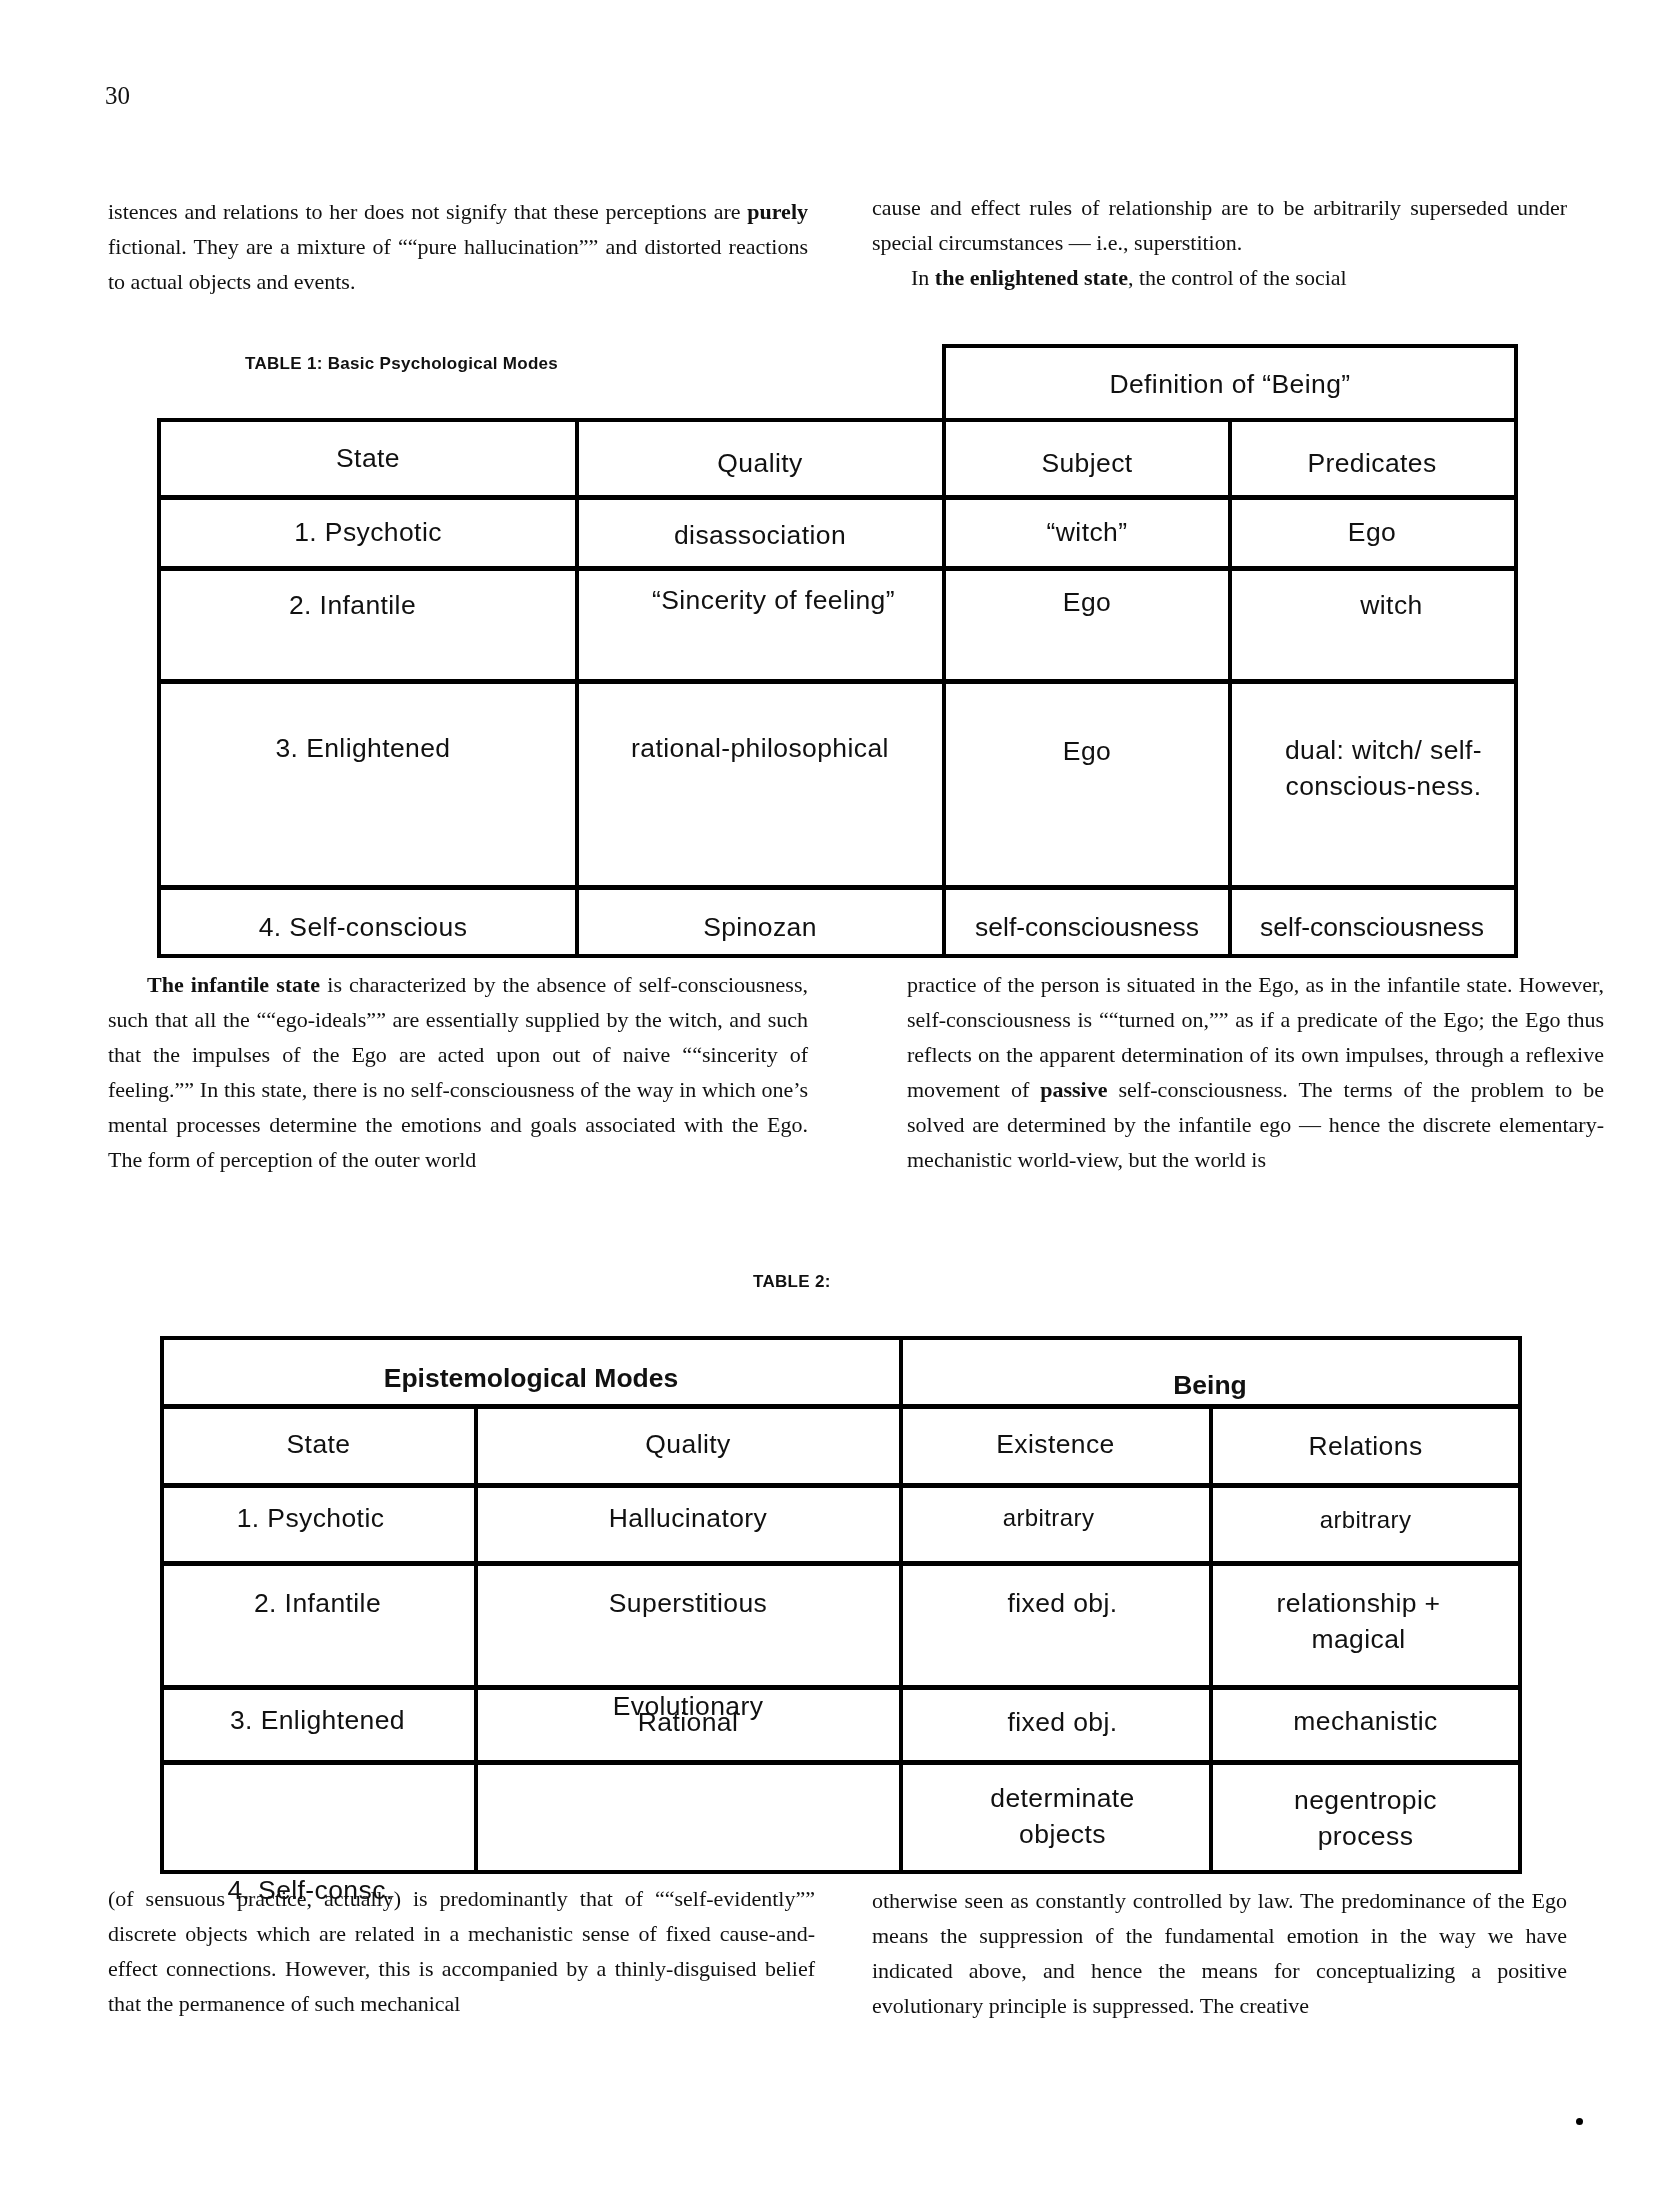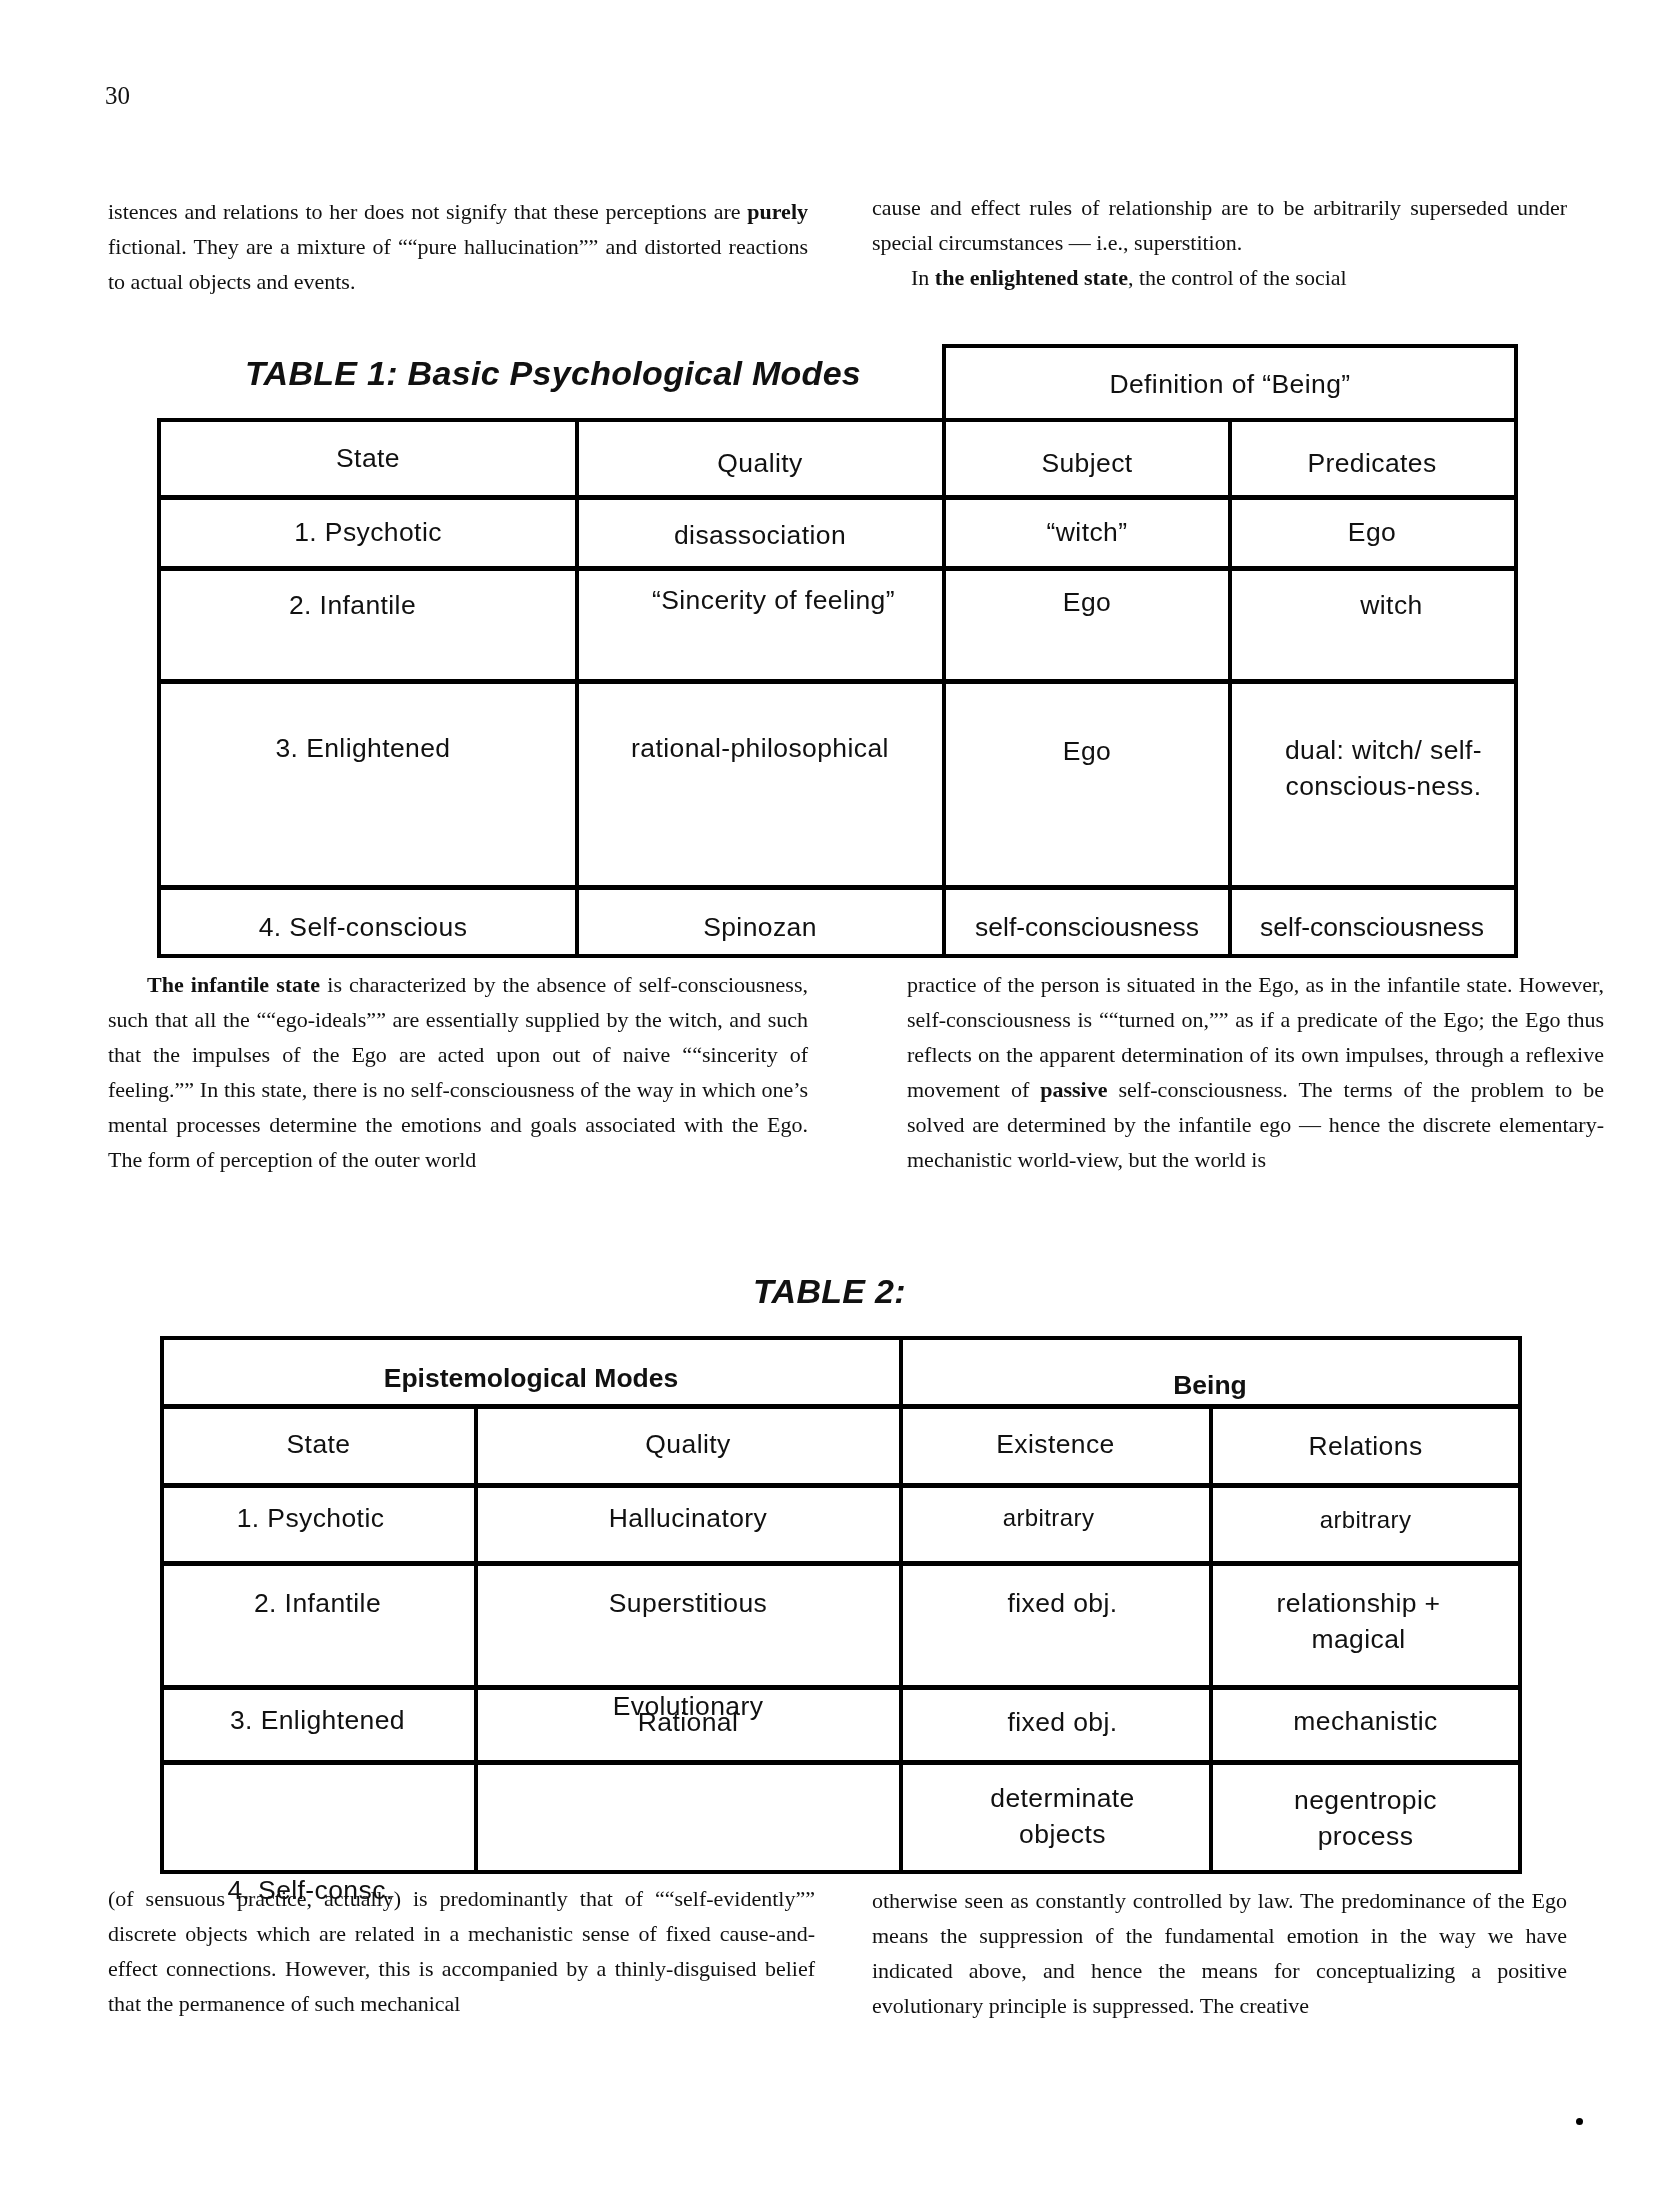--- a/index.html
+++ b/index.html
@@ -4,21 +4,21 @@
 <style>
   html, body { margin:0; padding:0; background:#ffffff; }
   body { width:1668px; height:2205px; position:relative; overflow:hidden; color:#111; }
   .serif { font-family: "Liberation Serif", "DejaVu Serif", serif; }
   .sans { font-family: "Liberation Sans", "DejaVu Sans", sans-serif; }
   .page-num { position:absolute; left:105px; top:82px; font-size:25px; }
   .col { position:absolute; font-size:22px; line-height:35px; text-align:justify; }
   .col p { margin:0; }
   .col p.indent { text-indent:39px; }
   b { font-weight:bold; }
-  .tbl-title { position:absolute; font-weight:bold; font-size:34px; letter-spacing:0.3px;font-style:italic; }
+  .tbl-title { position:absolute; font-weight:bold; font-size:17px; letter-spacing:0.3px; }
   .grid { position:absolute; border:4.2px solid #000; box-sizing:border-box; }
   .cell { position:absolute; box-sizing:border-box; text-align:center; font-size:26.5px; line-height:36px; padding-top:14px; letter-spacing:0.4px; }
   .hline { position:absolute; height:4.9px; background:#000; }
   .vline { position:absolute; width:3.5px; background:#000; }
   .bold { font-weight:bold; }
   .dot { position:absolute; width:7px; height:7px; border-radius:50%; background:#000; }
 </style>
 </head>
 <body>
 

